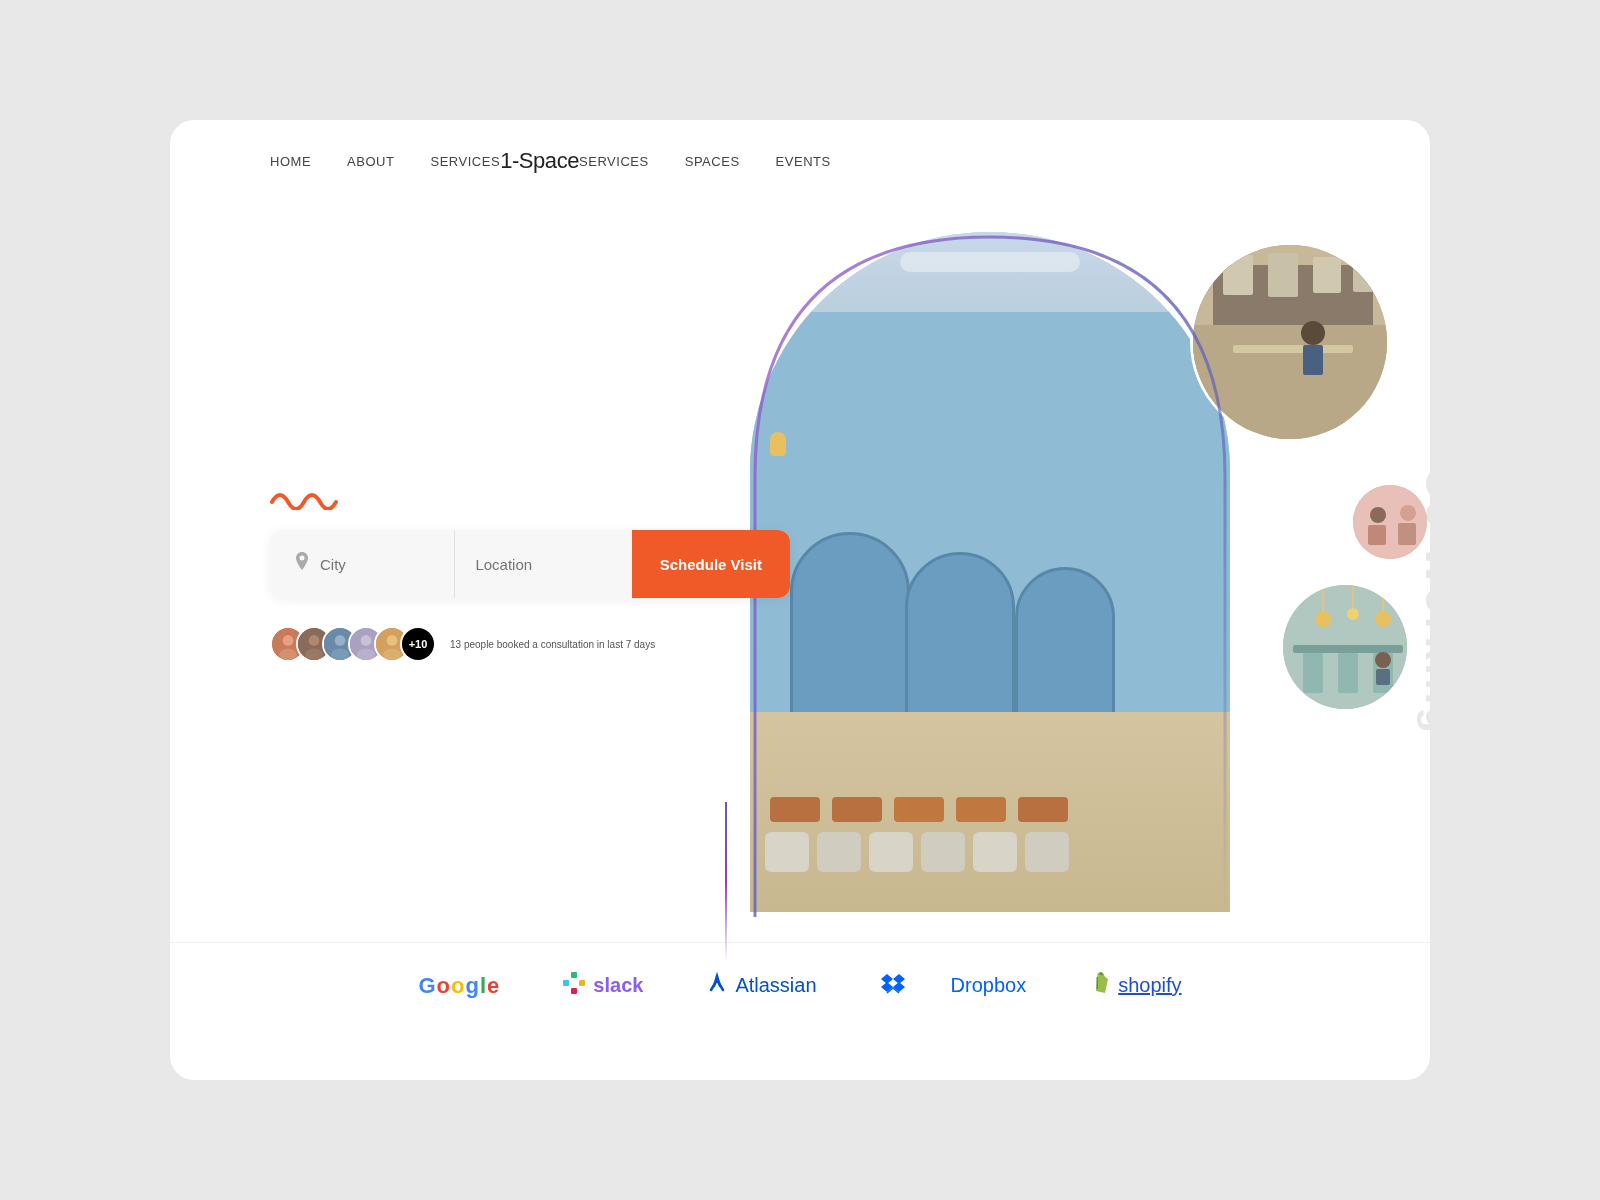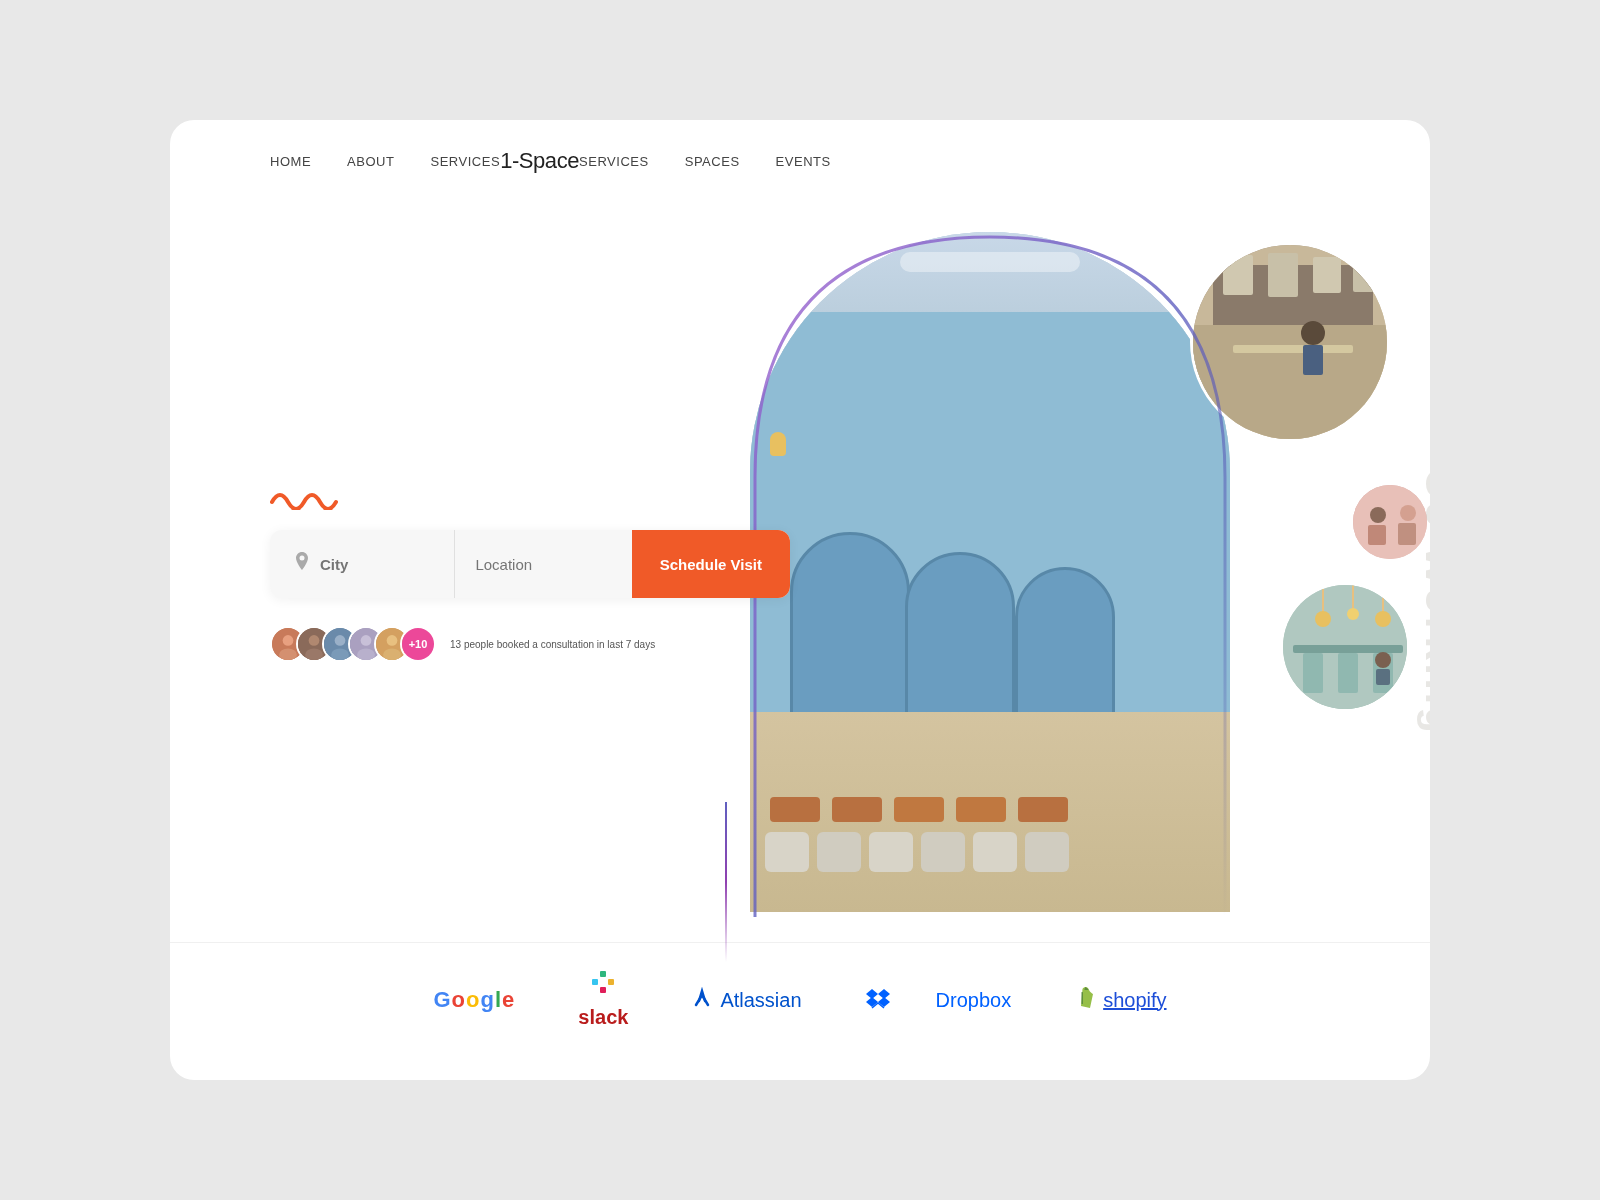--- a/index.html
+++ b/index.html
@@ -111,21 +111,20 @@
       color: #aaa;
       font-size: 18px;
     }
     .search-input {
       background: transparent;
       border: none;
       outline: none;
       font-size: 15px;
       color: #888;
       width: 100%;
-      font-weight: bold;
     }
     .search-location {
       display: flex;
       align-items: center;
       padding: 0 20px;
       flex: 1;
       height: 100%;
     }
     .location-input {
       background: transparent;
@@ -173,21 +172,21 @@
       width: 100%;
       height: 100%;
       display: flex;
       align-items: center;
       justify-content: center;
       font-size: 14px;
       font-weight: 600;
       color: white;
     }
     .avatar-plus {
-      background: #ec4899;
+      background: #000000;
       color: white;
       font-size: 11px;
       font-weight: 700;
     }
     .social-text {
       font-size: 10px;
       color: #555;
     }
 
     
@@ -319,21 +318,21 @@
     }
     .brand-logo {
       display: flex;
       align-items: center;
       gap: 8px;
       font-size: 20px;
       color: #555;
       font-weight: 500;
     }
     .brand-google { color: #4285f4; font-weight: 400; }
-    .brand-slack { color: #b91c1c; flex-direction: column; }
+    .brand-slack { color: #8b5cf6; }
     .brand-atlassian { color: #0052cc; }
     .brand-dropbox { color: #0061ff; gap: 46px; }
     .brand-shopify { color: #1d4ed8; text-decoration: underline; }
 
     
     .ceiling-detail {
       position: absolute;
       top: 20px;
       left: 50%;
       transform: translateX(-50%);

